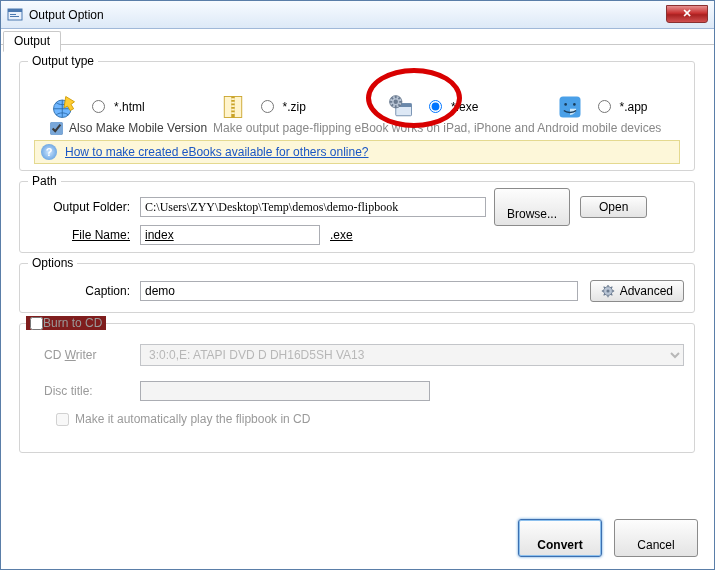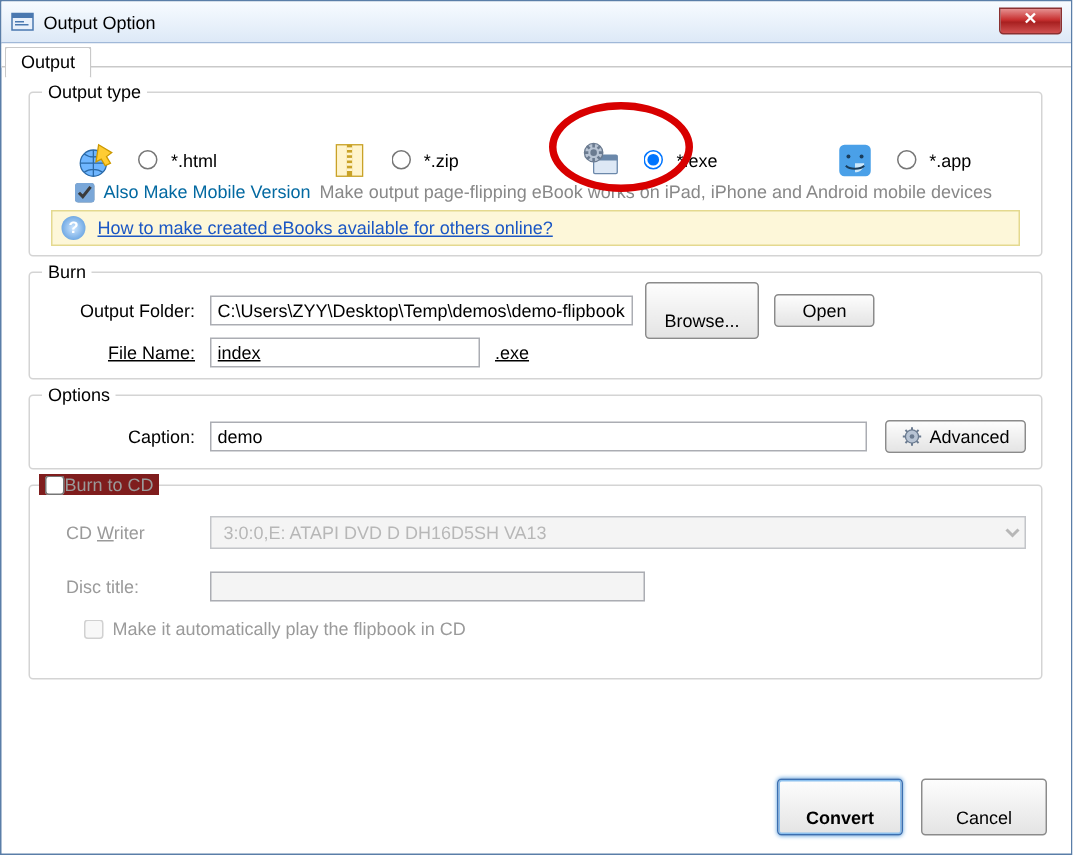--- a/index.html
+++ b/index.html
@@ -134,37 +134,37 @@
               <circle cx="21" cy="13" r="1.5" fill="#1a3d5c"></circle>
               <path d="M9 20c3 3 11 3 14 0" stroke="#1a3d5c" fill="none" stroke-width="1.5"></path>
             </svg>
           <input type="radio" name="otype" style="">
           <span>*.app</span>
         </label>
       </div>
 
       <div class="mobile-row">
         <input type="checkbox" class="mchk" checked="" style="">
-        <span style="color:#0369a1">Also Make Mobile Version</span>
+        <span style="color:#404040">Also Make Mobile Version</span>
         <span>Make output page-flipping eBook works on iPad, iPhone and Android mobile devices</span>
       </div>
 
       <div class="info-bar">
         <div class="qicon">?</div>
         <a href="#">How to make created eBooks available for others online?</a>
       </div>
 
       <div class="annot"></div>
     </div>
 
     <div class="group g-path">
-      <div class="legend">Burn</div>
+      <div class="legend">Path</div>
       <div class="row r1">
         <div class="lbl">Output Folder:</div>
-        <input class="text" style="width: 282px;" value="C:\Users\ZYY\Desktop\Temp\demos\demo-flipbook">
+        <input class="text" style="width: 346px; font-family: Liberation Serif, serif;" value="C:\Users\ZYY\Desktop\Temp\demos\demo-flipbook">
         <div style="width:8px"></div>
         <button class="win">Browse...</button>
         <div style="width:10px"></div>
         <button class="win" style="padding:0 18px">Open</button>
       </div>
       <div class="row r2">
         <div class="lbl2">File Name:</div>
         <input class="text" style="width: 180px;" value="index">
         <div style="width:10px"></div>
         <span>.exe</span>

